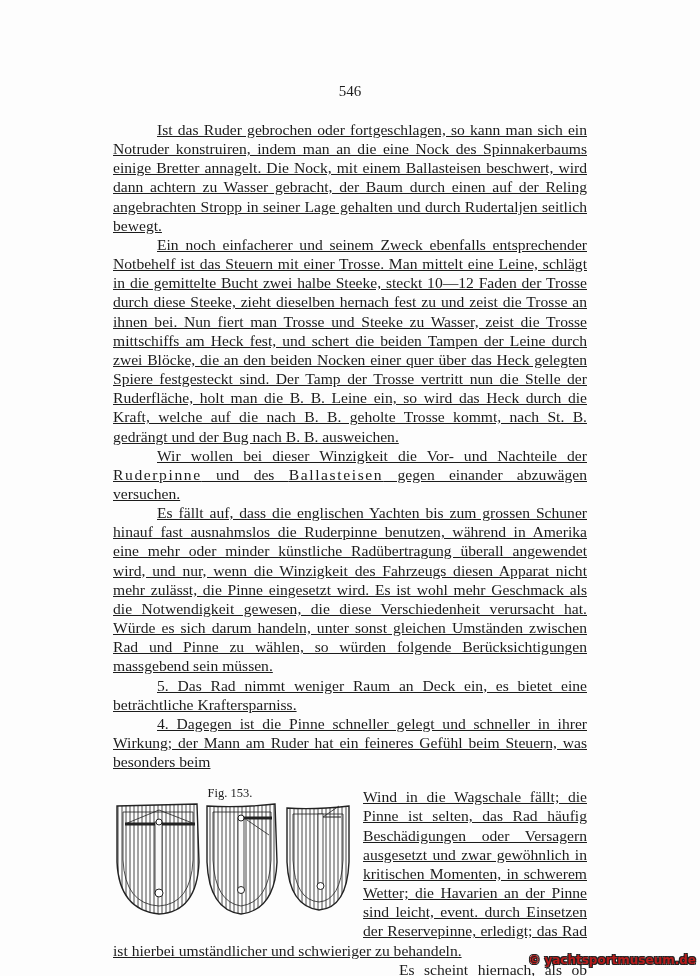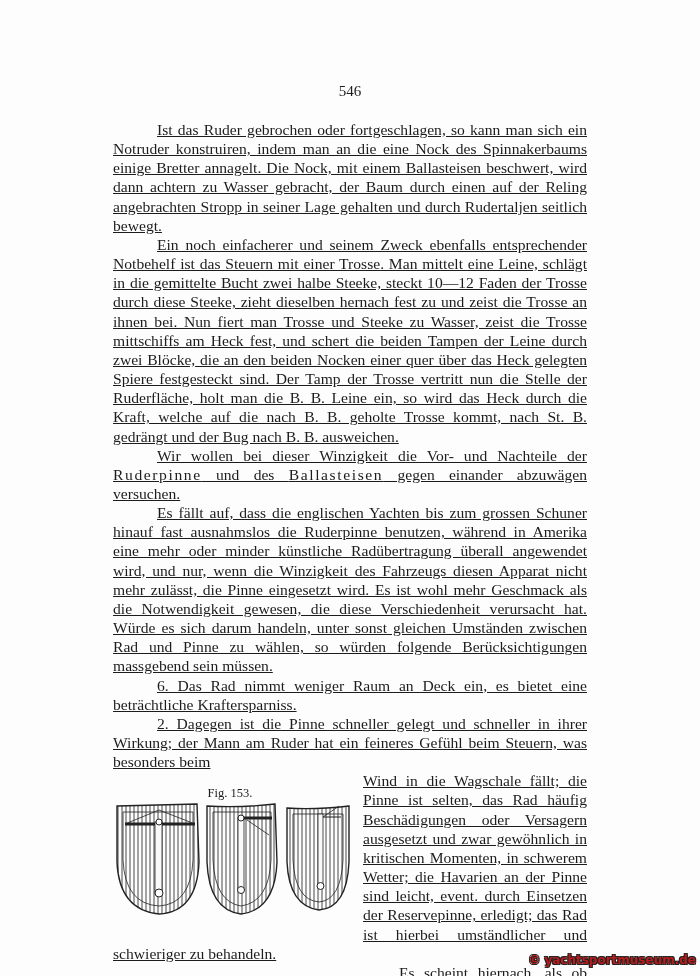--- a/index.html
+++ b/index.html
@@ -3,42 +3,42 @@
 <meta charset="utf-8">
 <style>
   html, body { margin:0; padding:0; background:#fdfdfd; }
   body { width:700px; height:976px; position:relative; overflow:hidden;
          font-family:"Liberation Serif", "DejaVu Serif", serif; color:#1c1c1c; }
   .page-number { position:absolute; top:83px; left:0; width:700px; text-align:center;
                  font-size:15px; }
   .body-text { position:absolute; left:113px; top:120px; width:474px;
                font-size:15.6px; line-height:19.15px; text-align:justify; }
   .body-text p { margin:0; text-indent:44px;text-decoration:underline; }
-  .body-text p.noindent { text-indent:0; }
+  .body-text p.noindent { text-indent:0;margin-top:16px; }
   .sp { letter-spacing:1.6px;margin-top:39px; }
   .figure-wrap { float:left; width:242px; height:162px; margin:1px 12px 0 -4px; position:relative; }
   .fig-caption { position:absolute; top:12px; left:0; width:242px; text-align:center;
                  font-size:12.5px; }
   .fig-svg { position:absolute; top:30px; left:0; }
   .watermark { position:absolute; right:4px; bottom:9px; font-family:"DejaVu Sans", sans-serif;
                font-size:12px; font-weight:bold; color:#b91c1c;
                text-shadow: -1px -1px 0 #222, 1px -1px 0 #222, -1px 1px 0 #222, 1px 1px 0 #222; }
 </style>
 </head>
 <body>
 
 <div class="page-number">546</div>
 
 <div class="body-text">
   <p>Ist das Ruder gebrochen oder fortgeschlagen, so kann man sich ein Notruder konstruiren, indem man an die eine Nock des Spinnakerbaums einige Bretter an­nagelt.  Die Nock, mit einem Ballasteisen beschwert, wird dann achtern zu Wasser gebracht, der Baum durch einen auf der Reling angebrachten Stropp in seiner Lage gehalten und durch Rudertaljen seitlich bewegt.</p>
   <p>Ein noch einfacherer und seinem Zweck ebenfalls entsprechender Notbehelf ist das Steuern mit einer Trosse.  Man mittelt eine Leine, schlägt in die gemittelte Bucht zwei halbe Steeke, steckt 10—12 Faden der Trosse durch diese Steeke, zieht dieselben hernach fest zu und zeist die Trosse an ihnen bei.  Nun fiert man Trosse und Steeke zu Wasser, zeist die Trosse mittschiffs am Heck fest, und schert die beiden Tampen der Leine durch zwei Blöcke, die an den beiden Nocken einer quer über das Heck gelegten Spiere festgesteckt sind.  Der Tamp der Trosse vertritt nun die Stelle der Ruderfläche, holt man die B. B. Leine ein, so wird das Heck durch die Kraft, welche auf die nach B. B. geholte Trosse kommt, nach St. B. gedrängt und der Bug nach B. B. ausweichen.</p>
   <p><span>Wir wollen bei dieser Winzigkeit die Vor- und Nachteile der </span><span class="sp">Ruderpinne</span><span> und des </span><span class="sp">Ballasteisen</span><span> gegen einander abzuwägen versuchen.</span></p>
   <p>Es fällt auf, dass die englischen Yachten bis zum grossen Schuner hinauf fast ausnahmslos die Ruderpinne benutzen, während in Amerika eine mehr oder minder künstliche Radübertragung überall angewendet wird, und nur, wenn die Winzigkeit des Fahrzeugs diesen Apparat nicht mehr zulässt, die Pinne ein­gesetzt wird.  Es ist wohl mehr Geschmack als die Notwendigkeit gewesen, die diese Verschiedenheit verursacht hat.  Würde es sich darum handeln, unter sonst gleichen Umständen zwischen Rad und Pinne zu wählen, so würden folgende Be­rücksichtigungen massgebend sein müssen.</p>
-  <p>6. Das Rad nimmt weniger Raum an Deck ein, es bietet eine beträchtliche Kraftersparniss.</p>
-  <p>2. Dagegen ist die Pinne schneller gelegt und schneller in ihrer Wirkung; der Mann am Ruder hat ein feineres Gefühl beim Steuern, was besonders beim</p>
+  <p>5. Das Rad nimmt weniger Raum an Deck ein, es bietet eine beträchtliche Kraftersparniss.</p>
+  <p>4. Dagegen ist die Pinne schneller gelegt und schneller in ihrer Wirkung; der Mann am Ruder hat ein feineres Gefühl beim Steuern, was besonders beim</p>
   <div class="figure-wrap">
     <div class="fig-caption">Fig. 153.</div>
     <svg class="fig-svg" width="242" height="115" viewBox="0 0 242 115">
       <defs>
         <pattern id="hatch" width="4" height="10" patternUnits="userSpaceOnUse">
           <line x1="1" y1="0" x2="1" y2="10" stroke="#333" stroke-width="0.9"></line>
         </pattern>
       </defs>
 
       <path d="M8,4 L88,2 L90,60 Q88,110 50,112 Q10,108 8,60 Z" fill="url(#hatch)" stroke="#222" stroke-width="1.4"></path>

